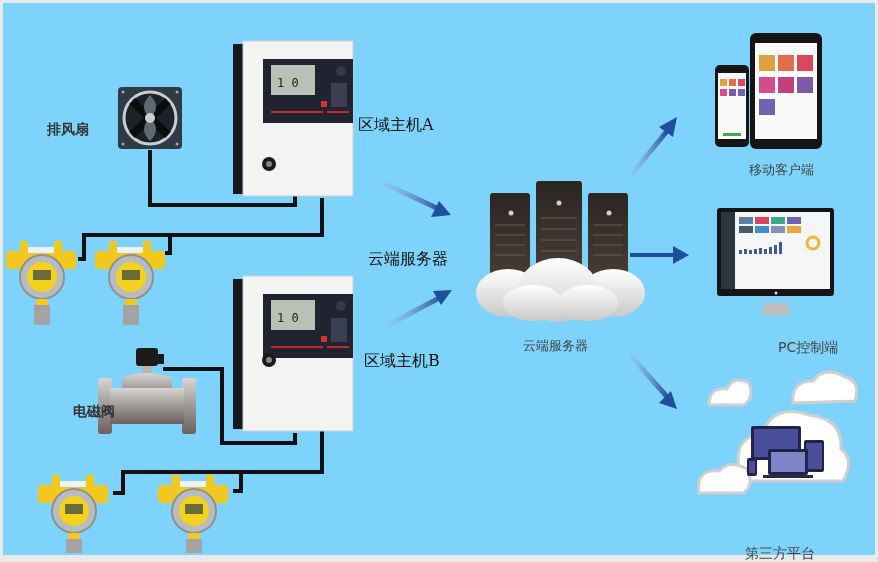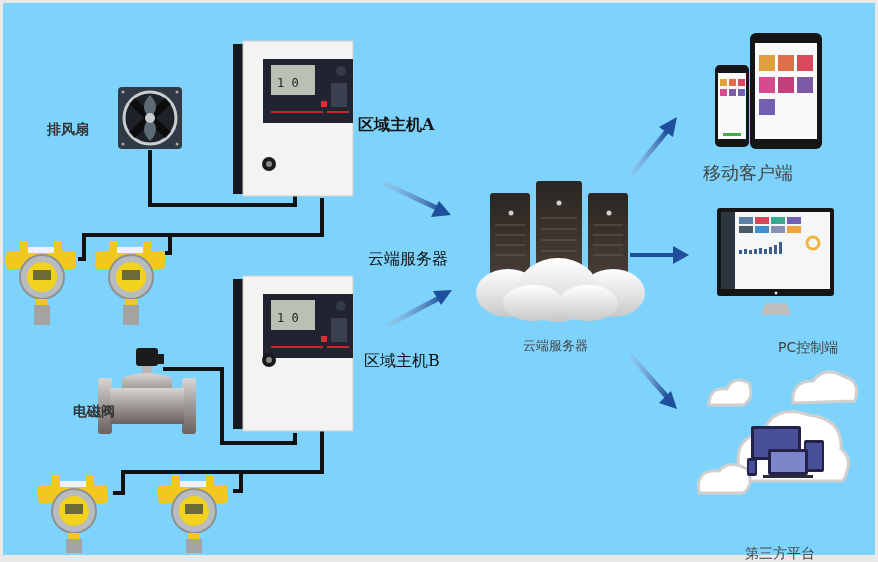--- a/index.html
+++ b/index.html
@@ -260,20 +260,20 @@
     <rect x="765" y="446" width="40" height="26" rx="2" fill="#23234a"></rect>
     <rect x="768" y="449" width="34" height="20" fill="#7d85c8"></rect>
     <rect x="760" y="472" width="50" height="3" fill="#2a2a3a"></rect>
     <rect x="744" y="455" width="10" height="18" rx="2" fill="#23234a"></rect>
     <rect x="746" y="458" width="6" height="12" fill="#4a4f9a"></rect>
   </g>
 </svg>
 
 <div class="lbl lbl-left" style="left:44px; top:118px;text-align:right;">排风扇</div>
 <div class="lbl lbl-left" style="left:38px; top:400px;padding-left:32px;">电磁阀</div>
-<div class="lbl lbl-serif" style="left:355px; top:112px;font-weight:bold;">区域主机A</div>
+<div class="lbl lbl-serif" style="left:355px; top:112px;">区域主机A</div>
 <div class="lbl lbl-serif" style="left:365px; top:246px;">云端服务器</div>
 <div class="lbl lbl-serif" style="left:361px; top:348px;">区域主机B</div>
 <div class="lbl lbl-right" style="left:520px; top:334px;">云端服务器</div>
-<div class="lbl lbl-right" style="left:700px; top:158px; font-size:18px;">移动客户端</div>
+<div class="lbl lbl-right" style="left:746px; top:158px; font-size:13px;">移动客户端</div>
 <div class="lbl lbl-right" style="left:737px; top:336px; font-size:14px;margin-left:38px;">PC控制端</div>
 <div class="lbl lbl-right" style="left:742px; top:510px; font-size:14px;margin-top:32px;">第三方平台</div>
 </div>
 
 </body></html>

